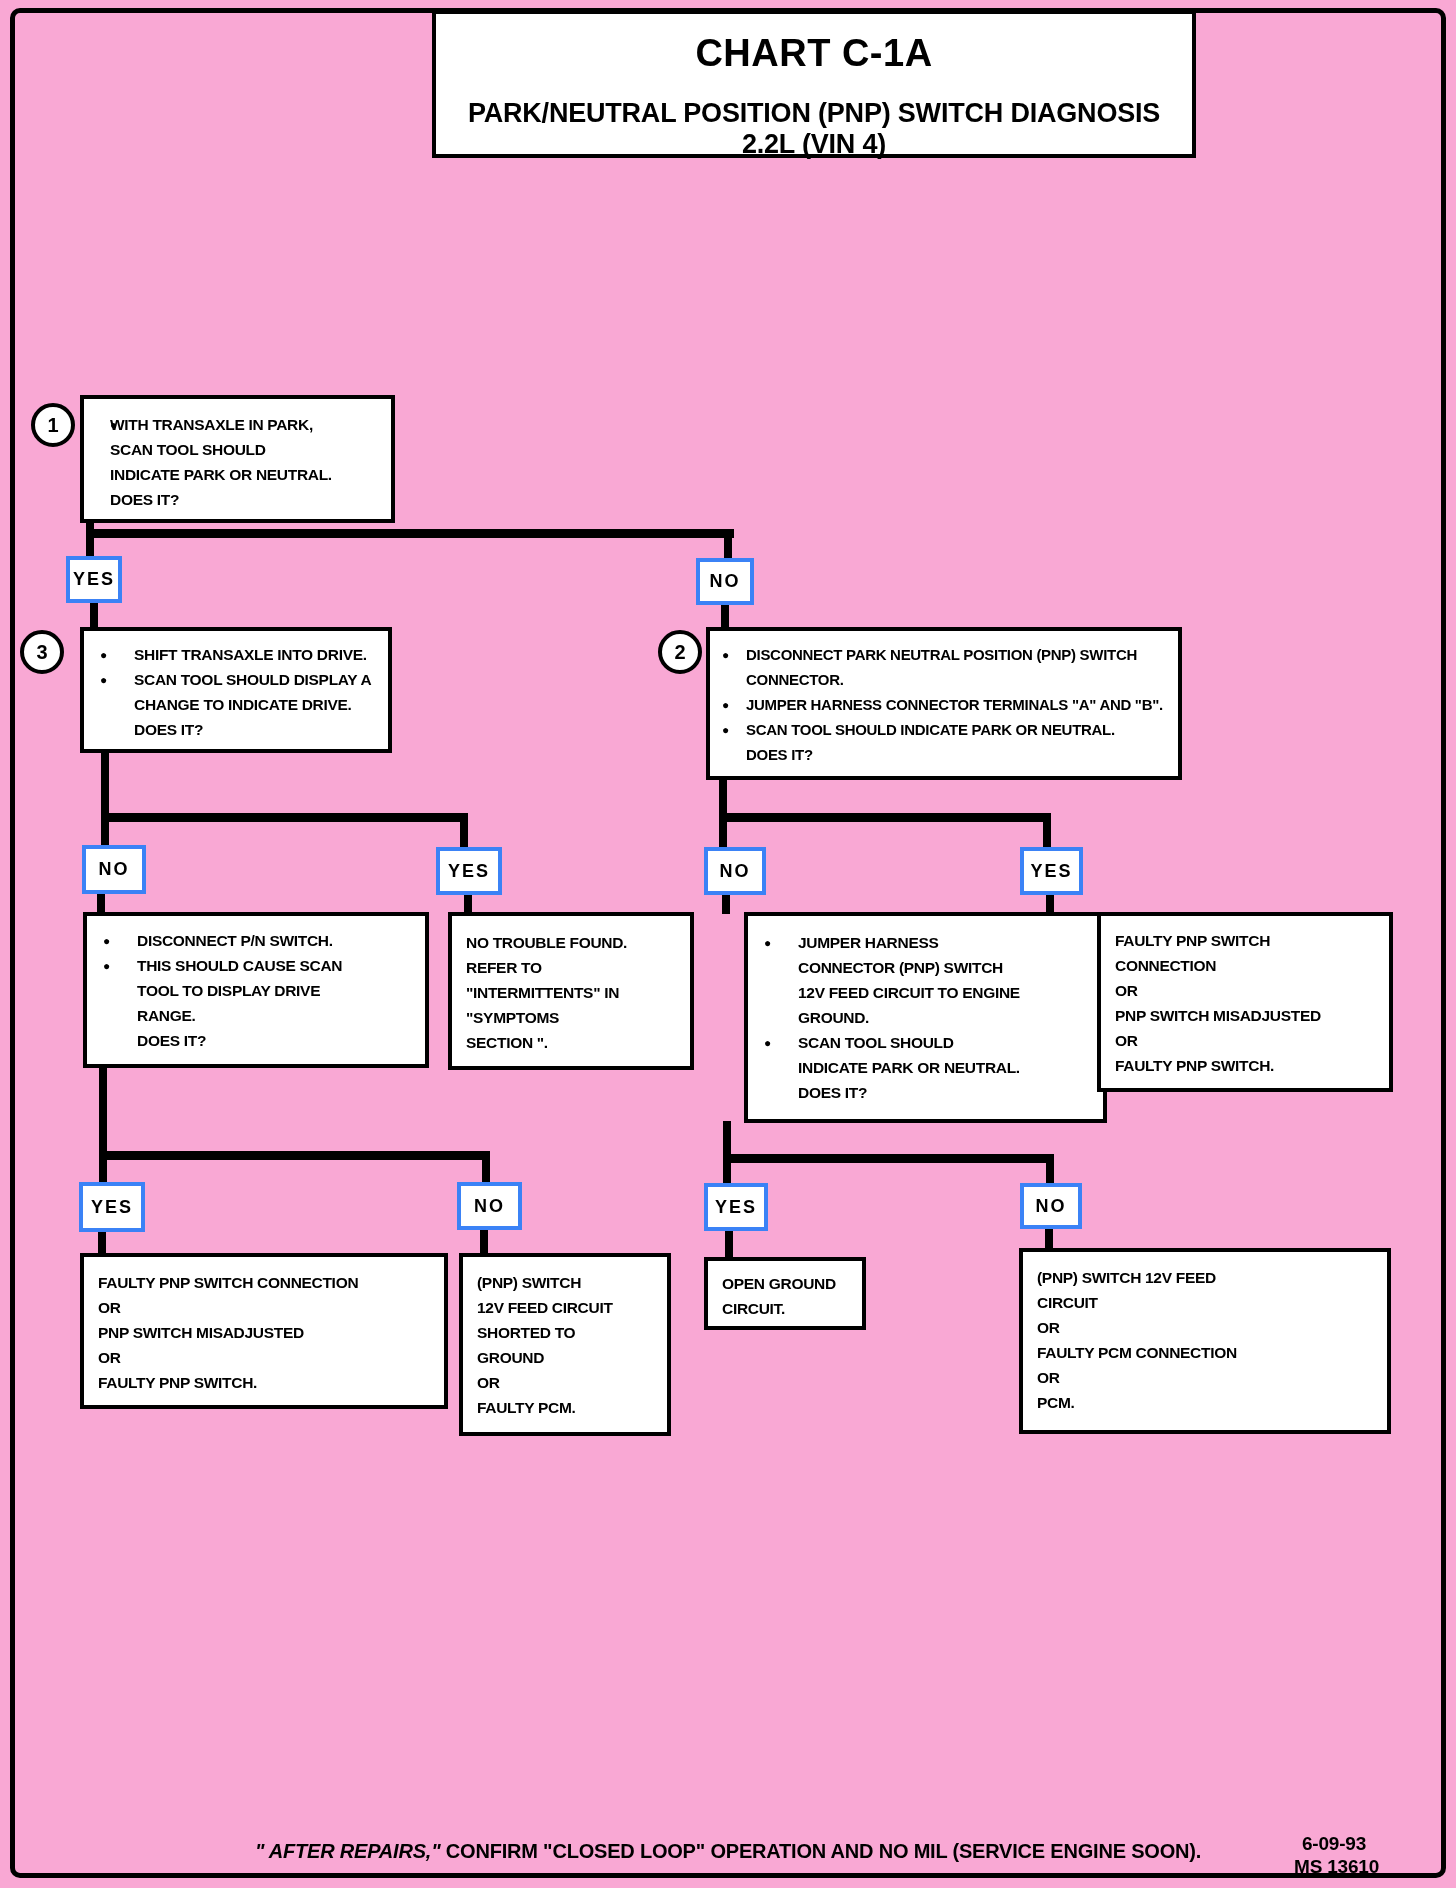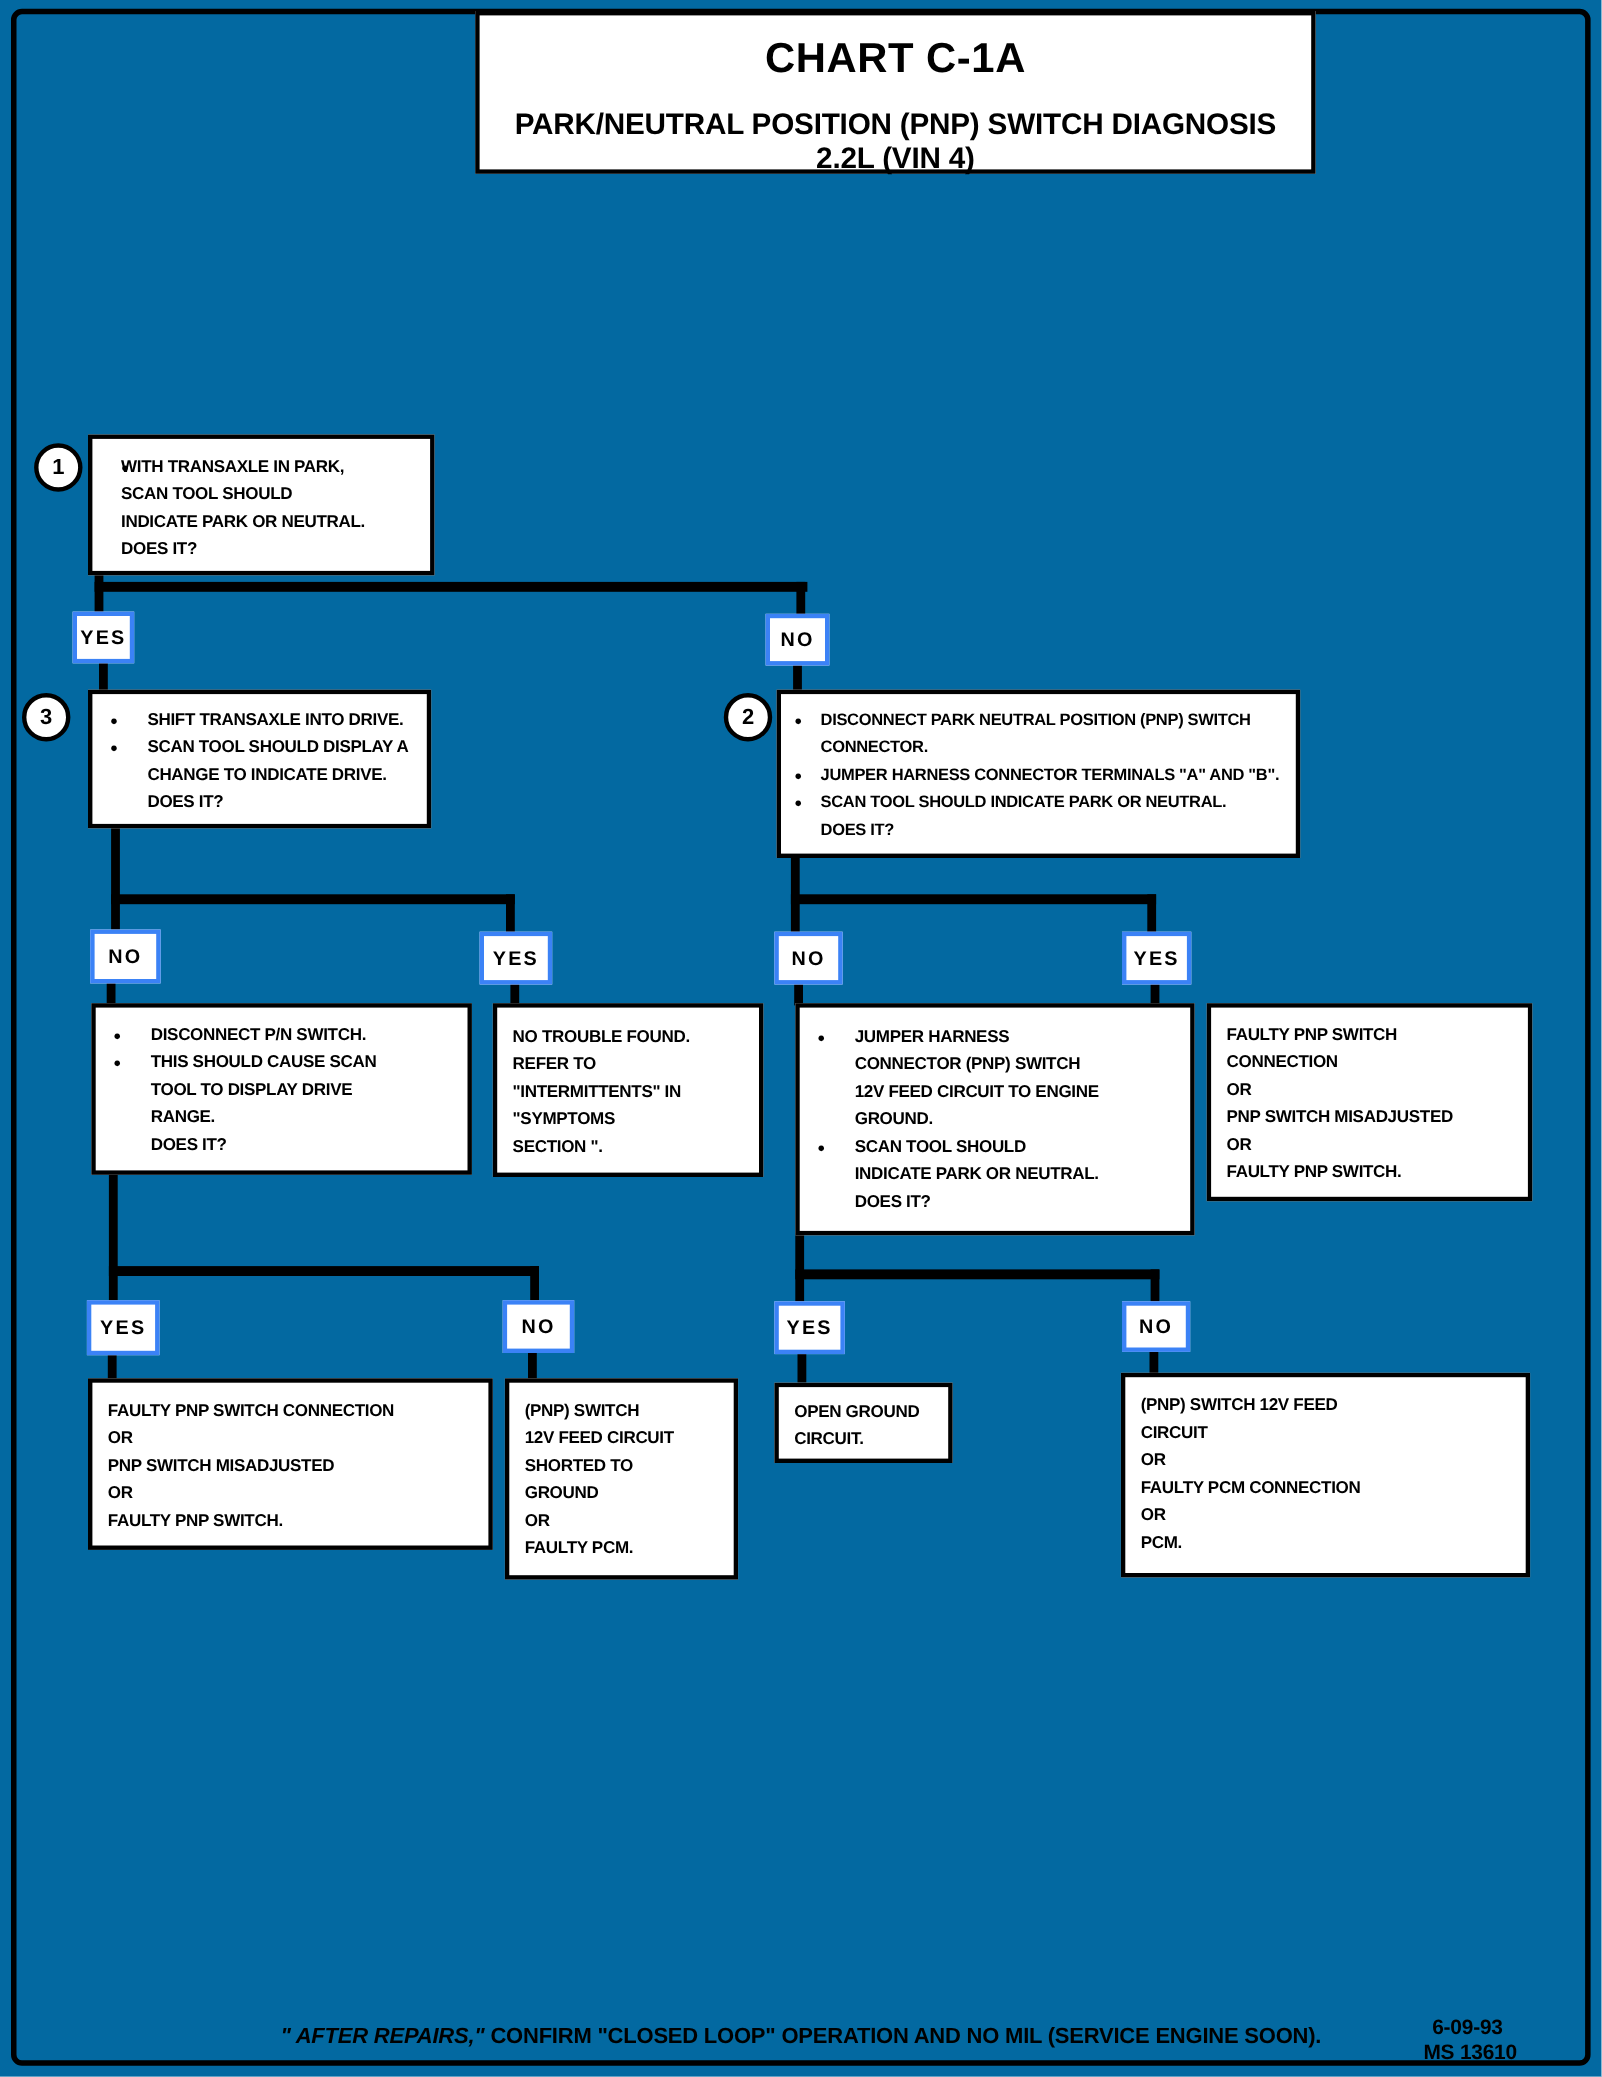--- a/index.html
+++ b/index.html
@@ -1,18 +1,18 @@
 <!DOCTYPE html>
 <html><head>
 <meta charset="utf-8">
 <style>
   * { margin:0; padding:0; box-sizing:border-box; }
   html,body { background:#ffffff; }
   body { font-family:"Liberation Sans", sans-serif; color:#000; }
-  .page { position:relative; width:1456px; height:1888px; background:#0369a1; overflow:hidden; }
+  .page { position:relative; width:1456px; height:1888px; background:#f9a8d4; overflow:hidden; }
   .frame { position:absolute; left:10px; top:8px; width:1436px; height:1870px;
            border:5px solid #000; border-radius:10px; }
   .titlebox { position:absolute; left:432px; top:10px; width:764px; height:148px;
               border:4px solid #000; background:#fff; text-align:center; padding-top:18px; }
   .titlebox .t1 { font-size:38px; font-weight:bold; letter-spacing:.5px; }
   .titlebox .t2 { font-size:27px; font-weight:bold; margin-top:23px; letter-spacing:-.2px; }
   .titlebox .t3 { font-size:27px; font-weight:bold; letter-spacing:-.2px; }
 
   .node { position:absolute; border:4px solid #000; background:#fff; font-weight:bold;
           font-size:15.5px; letter-spacing:-.3px; line-height:25px; }
@@ -143,21 +143,21 @@
   </div>
 
   <div class="node noind" style="left:448px;top:912px;width:246px;height:158px;padding-top:14px">
     <div class="ln">NO TROUBLE FOUND.</div>
     <div class="ln">REFER TO</div>
     <div class="ln">"INTERMITTENTS" IN</div>
     <div class="ln">"SYMPTOMS</div>
     <div class="ln">SECTION ".</div>
   </div>
 
-  <div class="node" style="left:723px;top:912px;width:363px;height:211px;padding-top:14px">
+  <div class="node" style="left:744px;top:912px;width:363px;height:211px;padding-top:14px">
     <div class="ln b">JUMPER HARNESS</div>
     <div class="ln">CONNECTOR (PNP) SWITCH</div>
     <div class="ln">12V FEED CIRCUIT TO ENGINE</div>
     <div class="ln">GROUND.</div>
     <div class="ln b">SCAN TOOL SHOULD</div>
     <div class="ln">INDICATE PARK OR NEUTRAL.</div>
     <div class="ln">DOES IT?</div>
   </div>
 
   <div class="node noind" style="left:1097px;top:912px;width:296px;height:180px;padding-top:12px">

